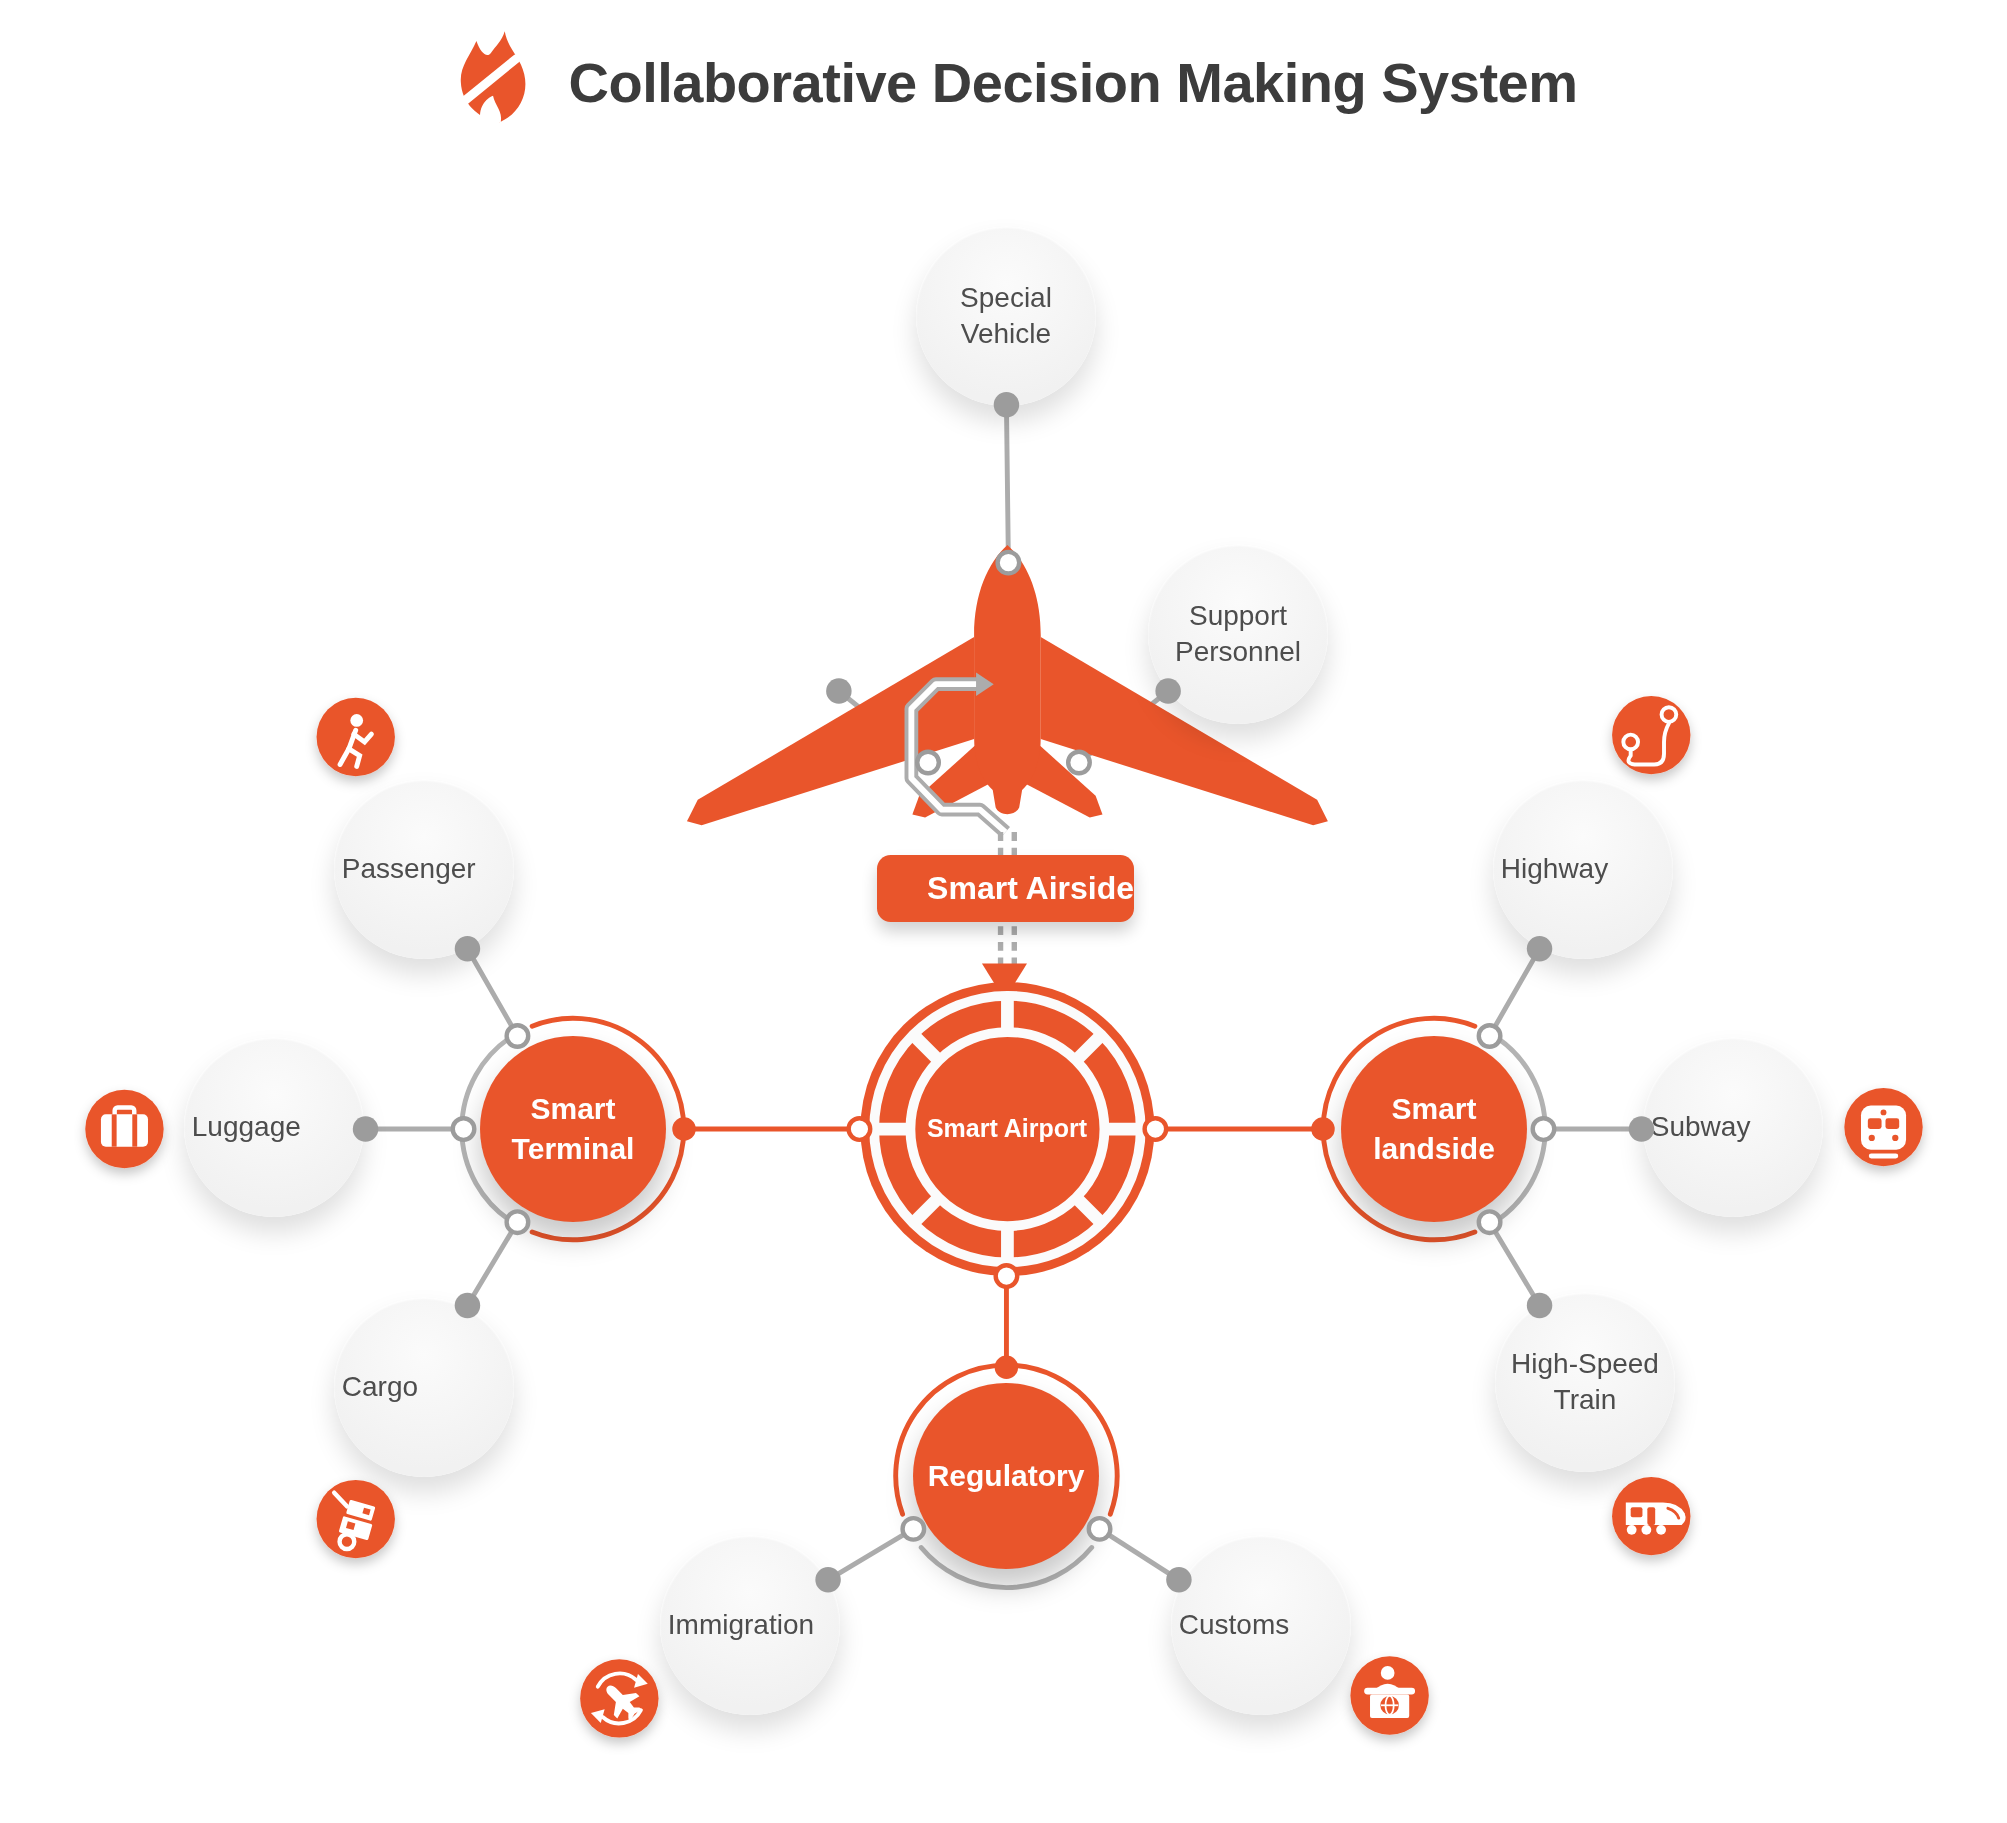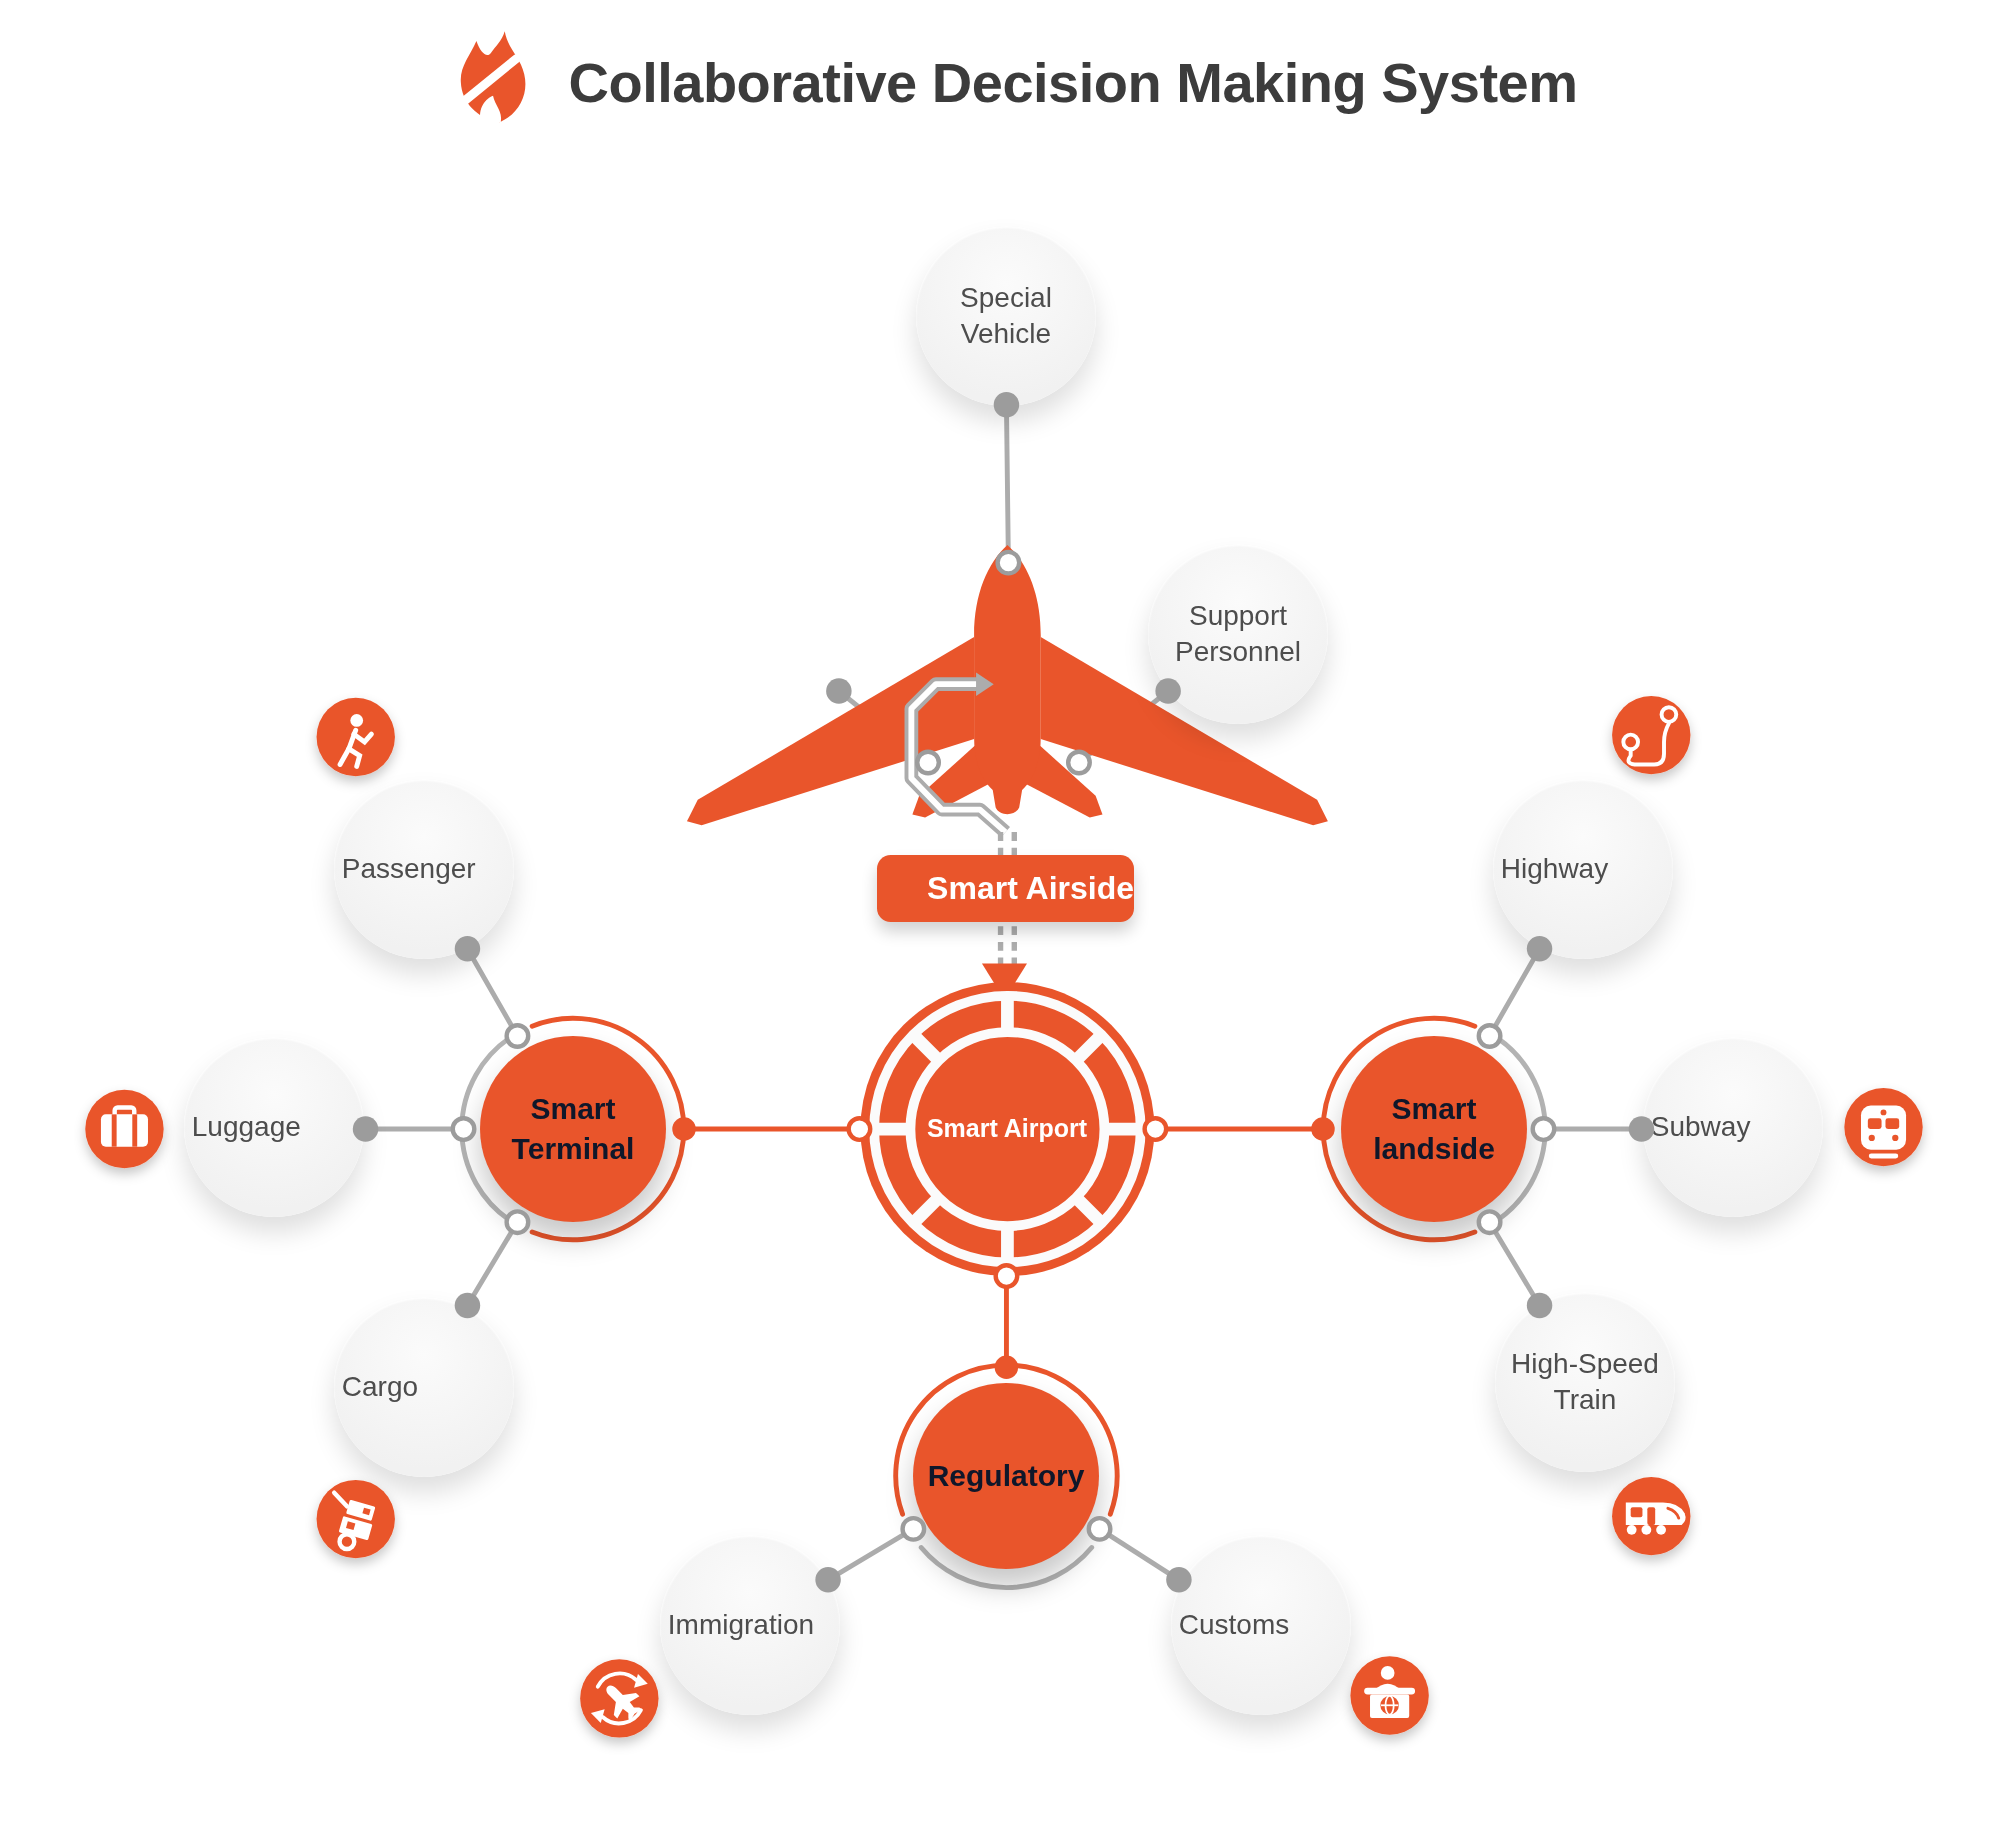--- a/index.html
+++ b/index.html
@@ -12,21 +12,21 @@
   .titlebar h1{margin:0;font-size:56px;font-weight:700;color:#3C3C3C;letter-spacing:-0.5px;}
   .sat{position:absolute;width:180px;height:180px;border-radius:50%;
        background:radial-gradient(circle at 50% 32%,#FBFBFB 0%,#F1F1F1 75%);
        box-shadow:0 15.7px 25.5px rgba(0,0,0,.13), inset 0 2px 2px rgba(255,255,255,.9);
        display:flex;align-items:center;justify-content:flex-start;text-align:center;
        z-index:1;color:#4D4D4D;font-size:28px;font-weight:400;line-height:1.3;
        padding:7.8px;box-sizing:border-box;}
   .hub{position:absolute;width:186px;height:186px;border-radius:50%;background:#E9552B;
        box-shadow:0 17.6px 27.4px rgba(0,0,0,.22);
        display:flex;align-items:center;justify-content:center;text-align:center;
-       z-index:1;color:#0f172a;font-size:30px;font-weight:700;line-height:1.35;}
+       z-index:1;color:#ffffff;font-size:30px;font-weight:700;line-height:1.35;}
   .center-label{position:absolute;left:913px;top:1035px;width:188px;height:188px;
        display:flex;align-items:center;justify-content:center;text-align:center;
        z-index:1;color:#fff;font-size:25px;font-weight:700;line-height:1.35;}
   .airside-label{position:absolute;left:877px;top:855px;width:257px;height:67px;
        background:#E9552B;border-radius:13.7px;box-shadow:0 9.8px 15.7px rgba(0,0,0,.18);
        display:flex;align-items:center;justify-content:flex-end;color:#fff;
        font-size:32px;font-weight:700;z-index:1;}
 </style>
 </head>
 <body>

